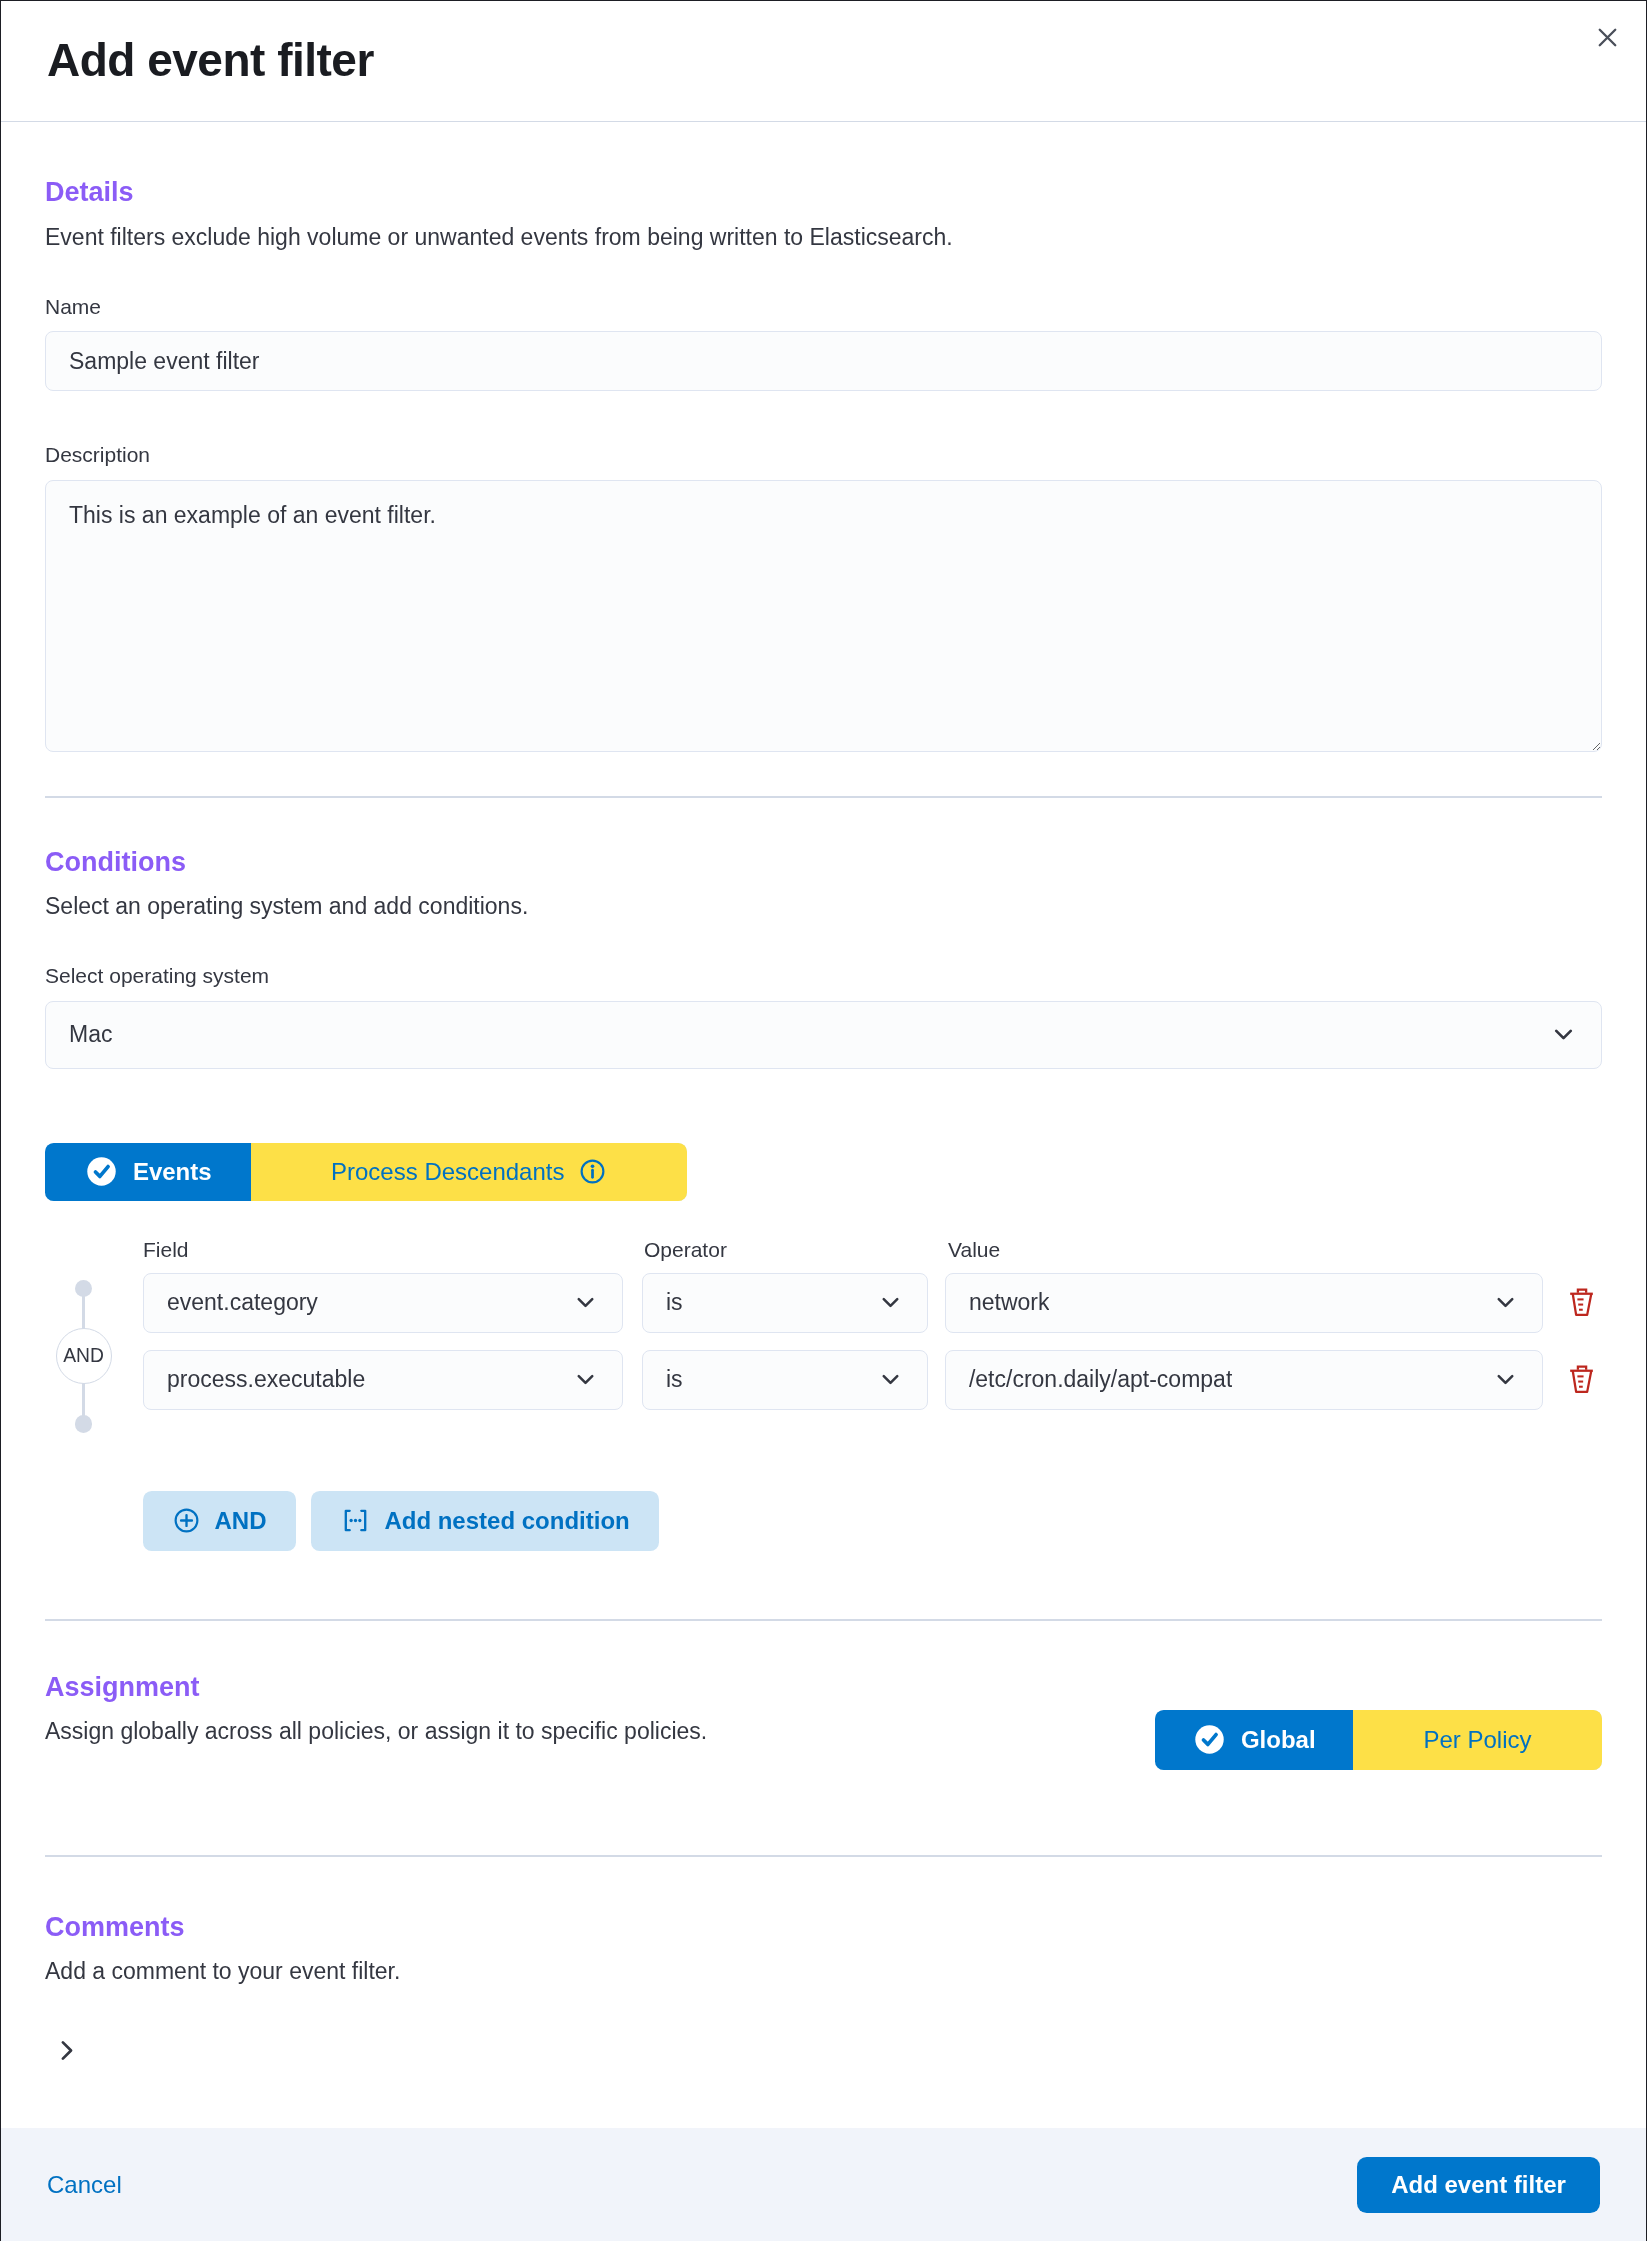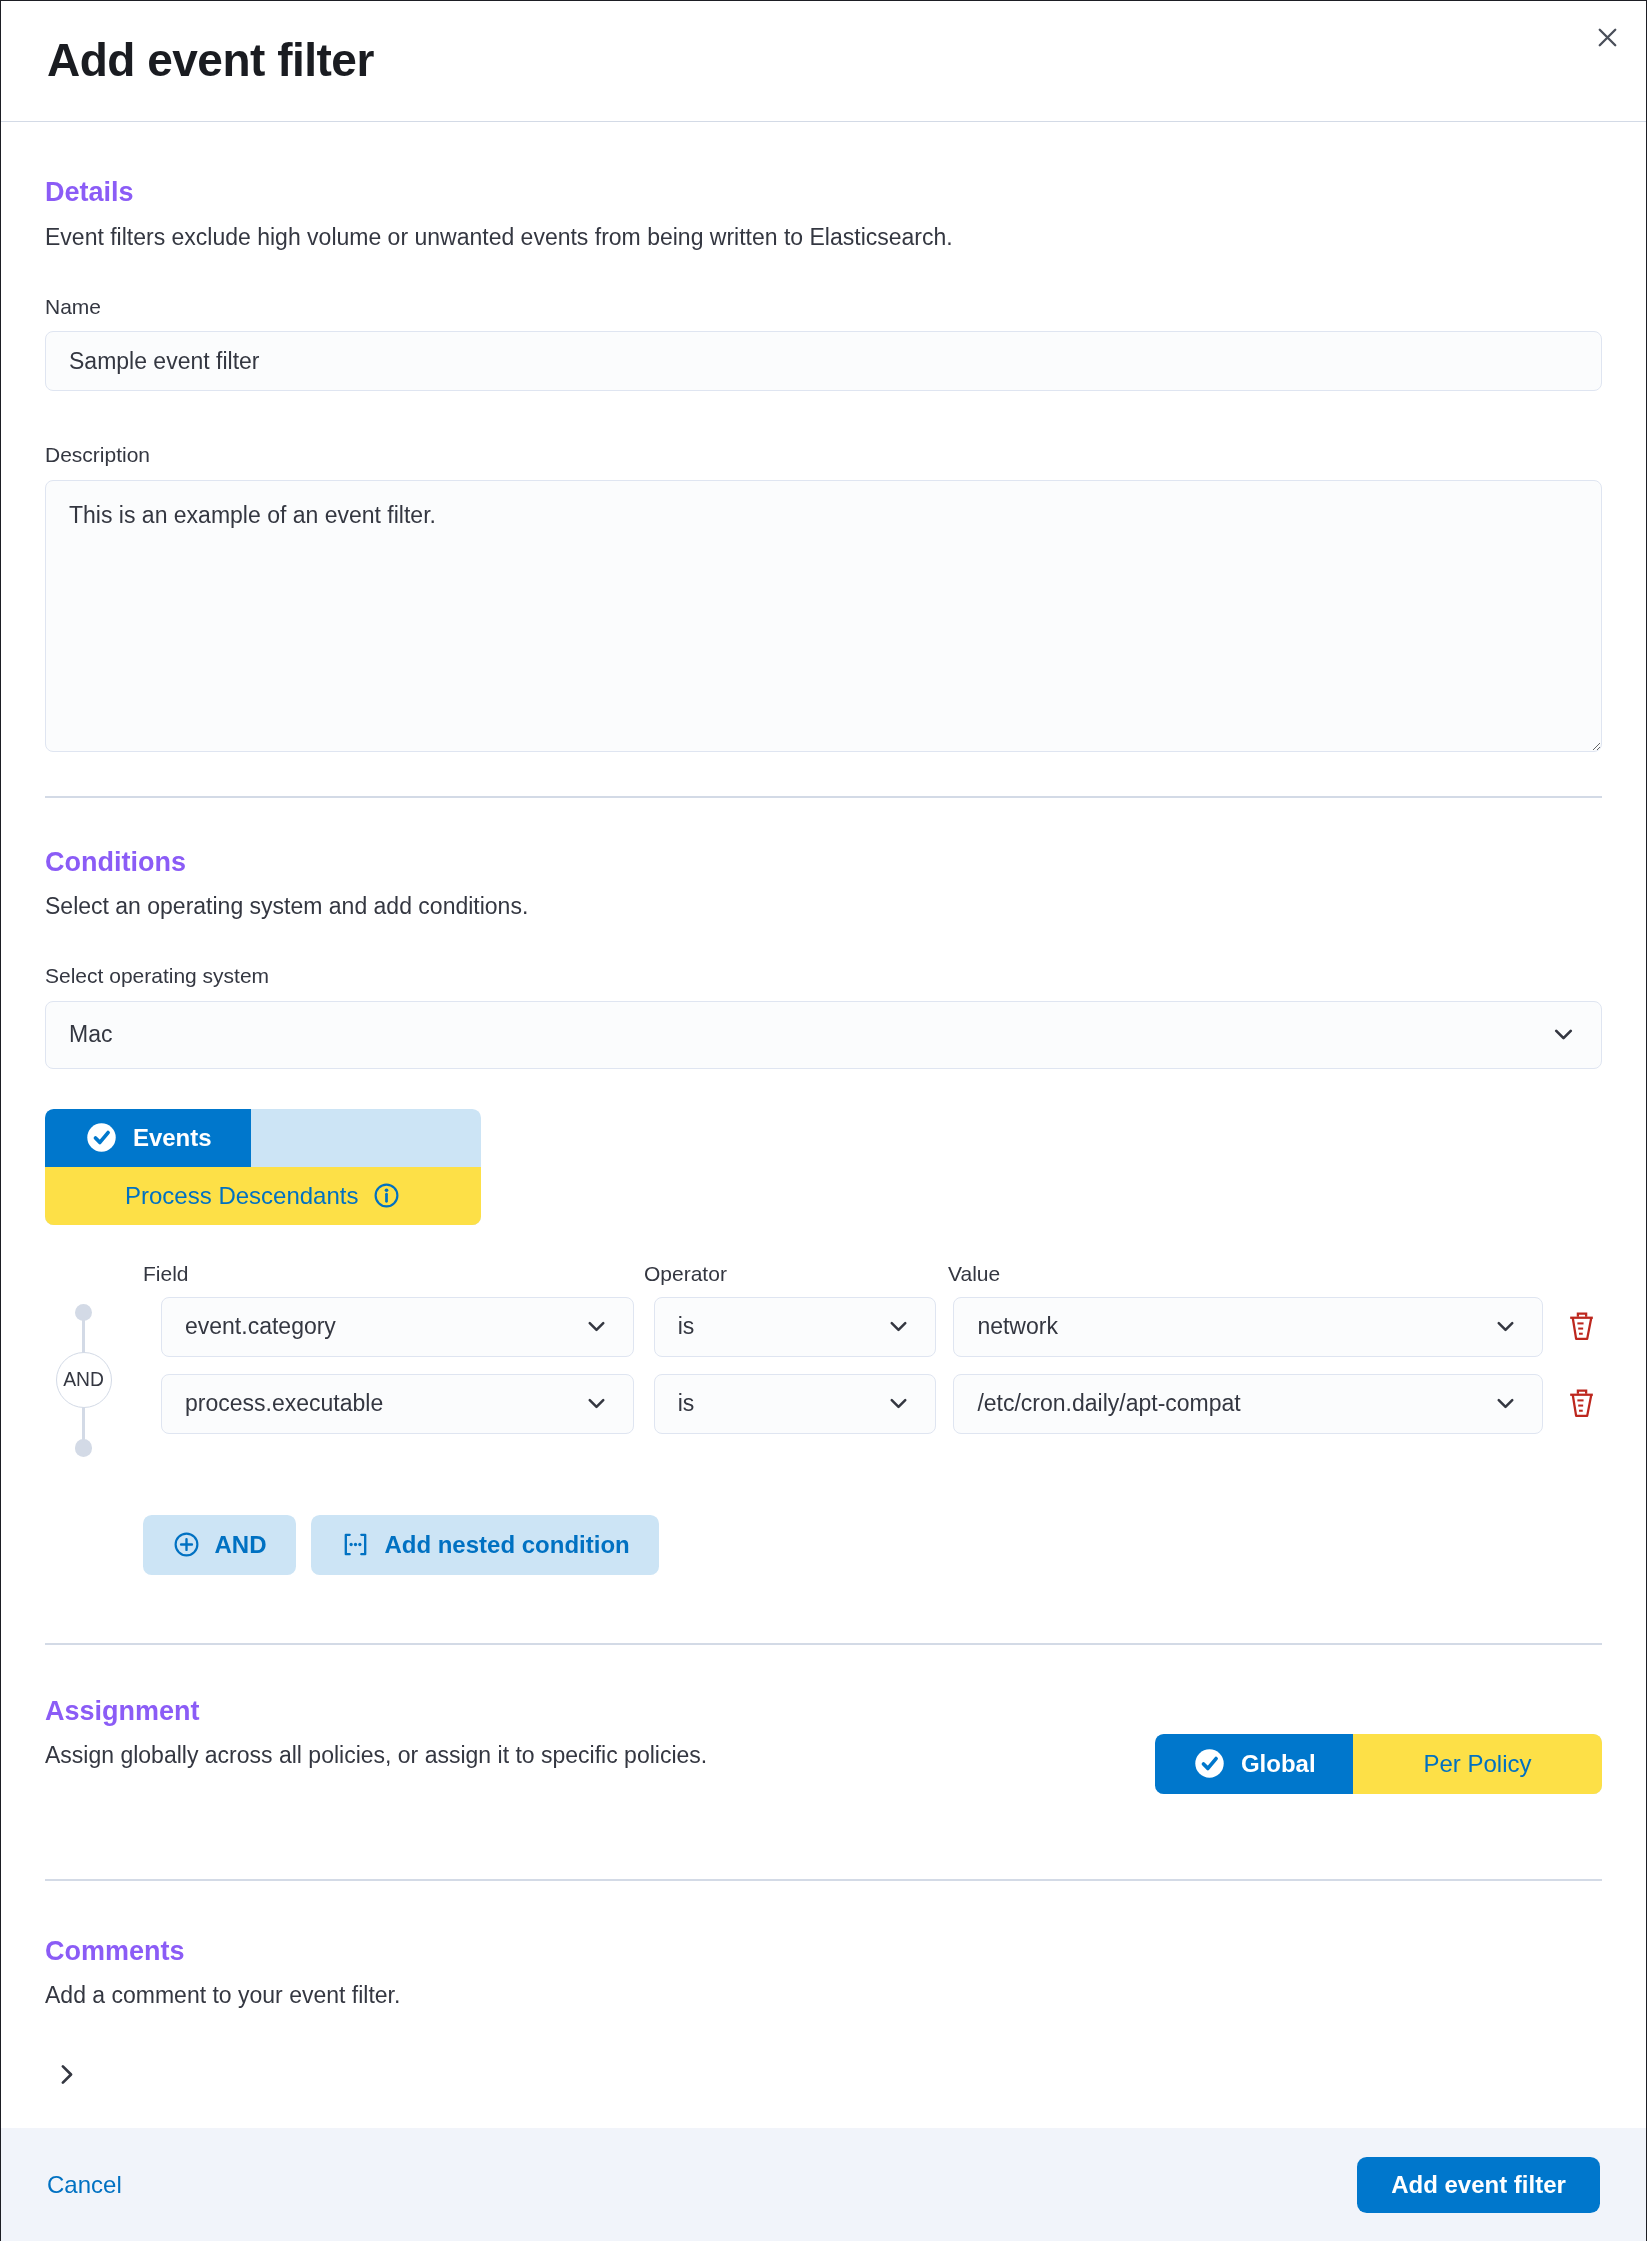--- a/index.html
+++ b/index.html
@@ -60,21 +60,21 @@
   .toggle .seg { height:60px; }
   .toggle .seg.g { width:198px; font-weight:700; }
   .toggle .seg.pp { width:249px; }
 
   
   .cond-block { position:relative; padding-left:98px; margin-top:35px; }
   .cond-labels { display:flex; }
   .cond-labels .cl-field { width:501px; }
   .cond-labels .cl-op { width:304px; }
   .cond-labels .cl-val { width:618px; }
-  .cond-row { display:flex; align-items:center; margin-top:9.7px;margin-left:18px; }
+  .cond-row { display:flex; align-items:center; margin-top:9.7px; }
   .cond-row + .cond-row { margin-top:17.4px; }
   .w-field { width:482px; margin-right:19.3px; }
   .w-op { width:287px; margin-right:17.4px; }
   .w-val { width:601px; margin-right:17.4px; }
   .trash-btn {
     width:42px; height:42px; border:none; background:none; cursor:pointer;
     display:flex; align-items:center; justify-content:center; padding:0;
   }
   .connector { position:absolute; left:10.6px; top:44px; width:56px; height:153px; }
   .connector .line { position:absolute; left:26px; top:8.7px; bottom:8.7px; width:3.9px; background:#d3dae6; border-radius:1.9px; }
@@ -159,21 +159,21 @@
     <div class="field-label mt40">Select operating system</div>
     <div class="control select tall mt12">
       <span class="sel-text">Mac</span>
       <span>
         <svg width="29" height="29" viewBox="0 0 32 32">
           <path d="M8 12 L16 20 L24 12" stroke="#343741" stroke-width="3" stroke-linecap="round" stroke-linejoin="round" fill="none"></path>
         </svg>
       </span>
     </div>
 
-    <div class="btn-group tabs" style="margin-top:40px;flex-direction:column;">
+    <div class="btn-group tabs" style="margin-top:74px;">
       <button class="seg ev selected">
         <span>
           <svg width="35" height="35" viewBox="0 0 32 32">
             <circle cx="16" cy="16" r="13" fill="#ffffff"></circle>
             <path d="M10.5 16.5 L14.5 20.5 L22 11.5" stroke="#0077cc" stroke-width="3.4" stroke-linecap="round" stroke-linejoin="round" fill="none"></path>
           </svg>
         </span>
         <span>Events</span>
       </button>
       <button class="seg pd">

